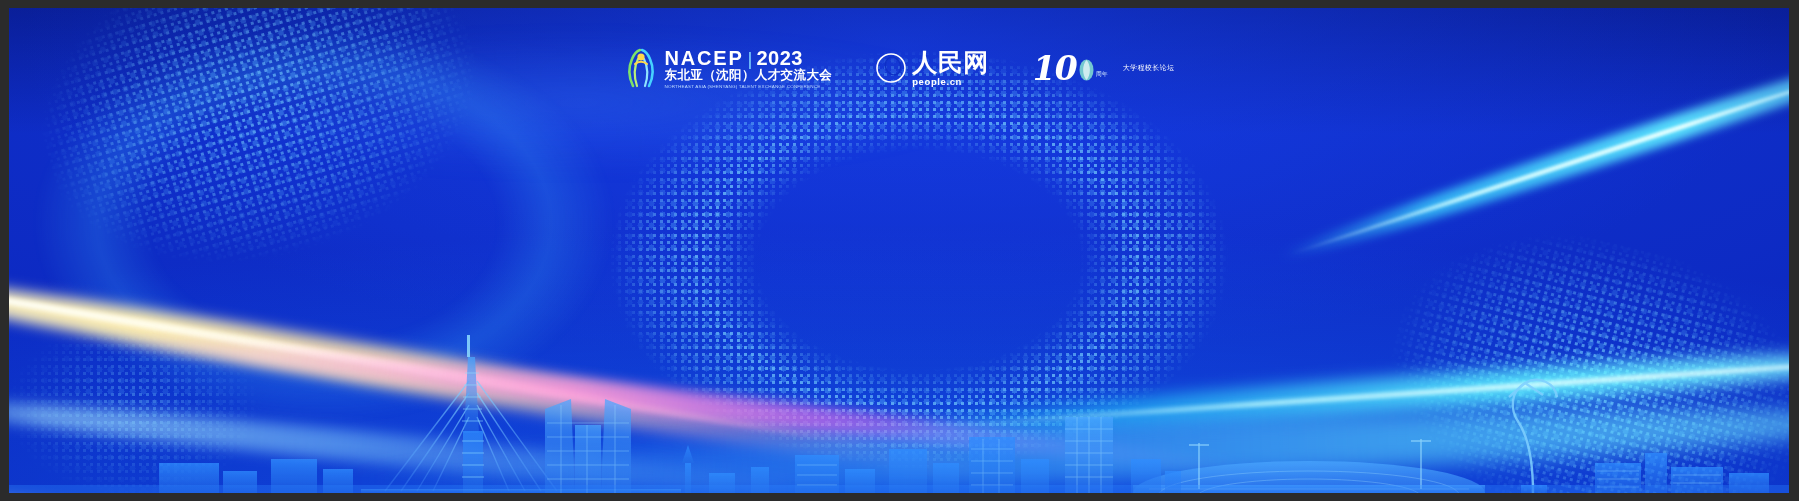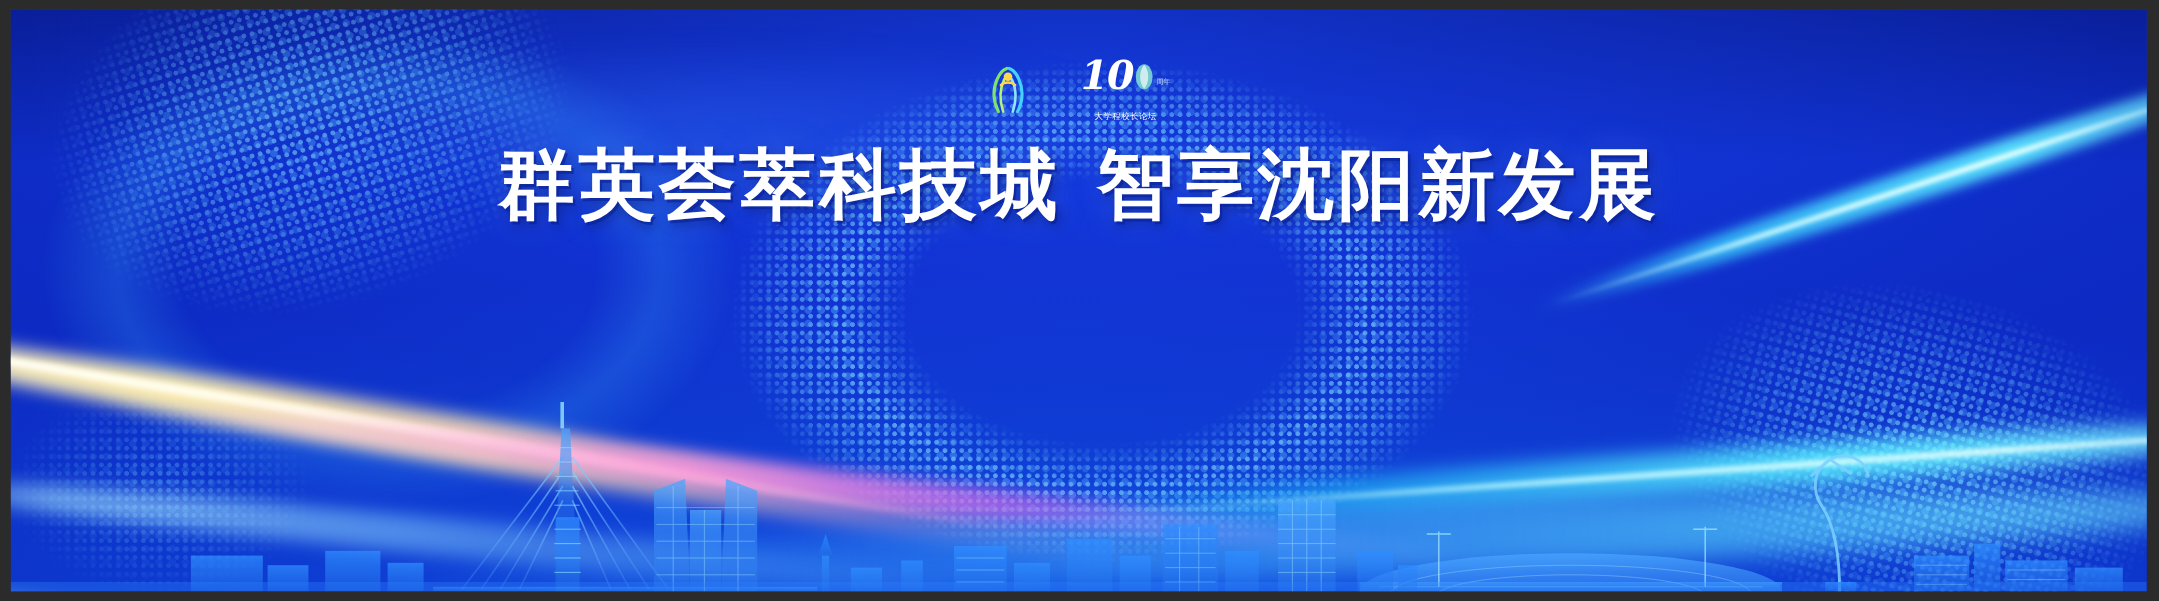--- a/index.html
+++ b/index.html
@@ -238,21 +238,21 @@
   #people-mark{width:30px;height:30px;flex:none;}
   #people-text{display:flex;flex-direction:column;align-items:flex-start;line-height:1;}
   .people-cn{
     font-size:25px;font-weight:700;color:#ffffff;letter-spacing:.5px;
     font-family:"DejaVu Sans","Liberation Sans",sans-serif;
   }
   .people-en{
     font-size:9.5px;font-weight:700;color:#ffffff;letter-spacing:.6px;margin-top:2px;
   }
   
-  #logo-ten{display:flex;flex-direction:column;align-items:center;gap:15px;}
+  #logo-ten{display:flex;flex-direction:row;align-items:center;gap:15px;}
   .ten-row{display:flex;align-items:flex-end;gap:2px;}
   .ten-num{
     font-size:33px;font-weight:700;color:#ffffff;line-height:.88;
     font-style:italic;letter-spacing:-1px;
     font-family:"DejaVu Serif","Liberation Serif",serif;
   }
   .ten-leaf{width:15px;height:22px;margin-bottom:2px;}
   .ten-sup{font-size:6px;color:#cfe6ff;margin-bottom:4px;white-space:nowrap;}
   .ten-cn{font-size:7px;color:#ffffff;letter-spacing:.4px;white-space:nowrap;}
 
@@ -473,35 +473,54 @@
 
       <div id="logo-nacep">
         <svg id="nacep-mark" viewBox="0 0 34 40" xmlns="http://www.w3.org/2000/svg">
           <path d="M9 38 C5 30 4 20 8 11 C10 6 13 3 16 2" stroke="#7ee36a" stroke-width="2.6" fill="none" stroke-linecap="round"></path>
           <path d="M13 38 C10 29 10 19 14 11" stroke="#b9f07a" stroke-width="2.2" fill="none" stroke-linecap="round"></path>
           <path d="M25 38 C29 30 30 20 26 11 C24 6 21 3 18 2" stroke="#46d2ff" stroke-width="2.6" fill="none" stroke-linecap="round"></path>
           <path d="M21 38 C24 29 24 19 20 11" stroke="#8fe4ff" stroke-width="2.2" fill="none" stroke-linecap="round"></path>
           <circle cx="17" cy="9" r="3.6" fill="#ffd84d"></circle>
           <path d="M11 16 C14 13 20 13 23 16" stroke="#ffd84d" stroke-width="2" fill="none" stroke-linecap="round"></path>
         </svg>
+        <div id="nacep-text">
+          <div class="nacep-row1">
+            <span class="nacep-latin">NACEP</span>
+            <span class="nacep-bar">|</span>
+            <span class="nacep-year">2023</span>
+          </div>
+          <div class="nacep-cn">东北亚（沈阳）人才交流大会</div>
+          <div class="nacep-en">NORTHEAST ASIA (SHENYANG) TALENT EXCHANGE CONFERENCE</div>
+        </div>
       </div>
 
+      <div id="logo-people">
+        <svg id="people-mark" viewBox="0 0 30 30" xmlns="http://www.w3.org/2000/svg">
+          <path d="M15 1 A14 14 0 1 0 15 29 A14 14 0 1 1 15 1 Z" fill="#ffffff"></path>
+          <circle cx="15" cy="15" r="14" fill="none" stroke="#ffffff" stroke-width="1.6"></circle>
+          <ellipse cx="17" cy="13" rx="7.5" ry="9" fill="none" stroke="#0e2fc6" stroke-width="1.4" transform="rotate(-18 17 13)"></ellipse>
+        </svg>
+        <div id="people-text">
+          <div class="people-cn">人民网</div>
+          <div class="people-en">people.cn</div>
+        </div>
+      </div>
 
       <div id="logo-ten">
         <div class="ten-row">
           <span class="ten-num">10</span>
           <svg class="ten-leaf" viewBox="0 0 15 22" xmlns="http://www.w3.org/2000/svg">
             <ellipse cx="7.5" cy="11" rx="7" ry="10.5" fill="#7fd8d0" opacity=".9"></ellipse>
             <path d="M7.5 1 C3 6 3 16 7.5 21 C12 16 12 6 7.5 1 Z" fill="#ffffff" opacity=".65"></path>
           </svg>
           <span class="ten-sup">周年</span>
         </div>
         <div class="ten-cn">大学程校长论坛</div>
       </div>
 
     </div>
 
     <div id="headline">
-      <div id="title-main"><span>群英荟萃科技城</span><span class="gap"></span><span>智享沈阳新发展</span></div>
     </div>
 
   </div>
 </div>
 
 </body></html>

